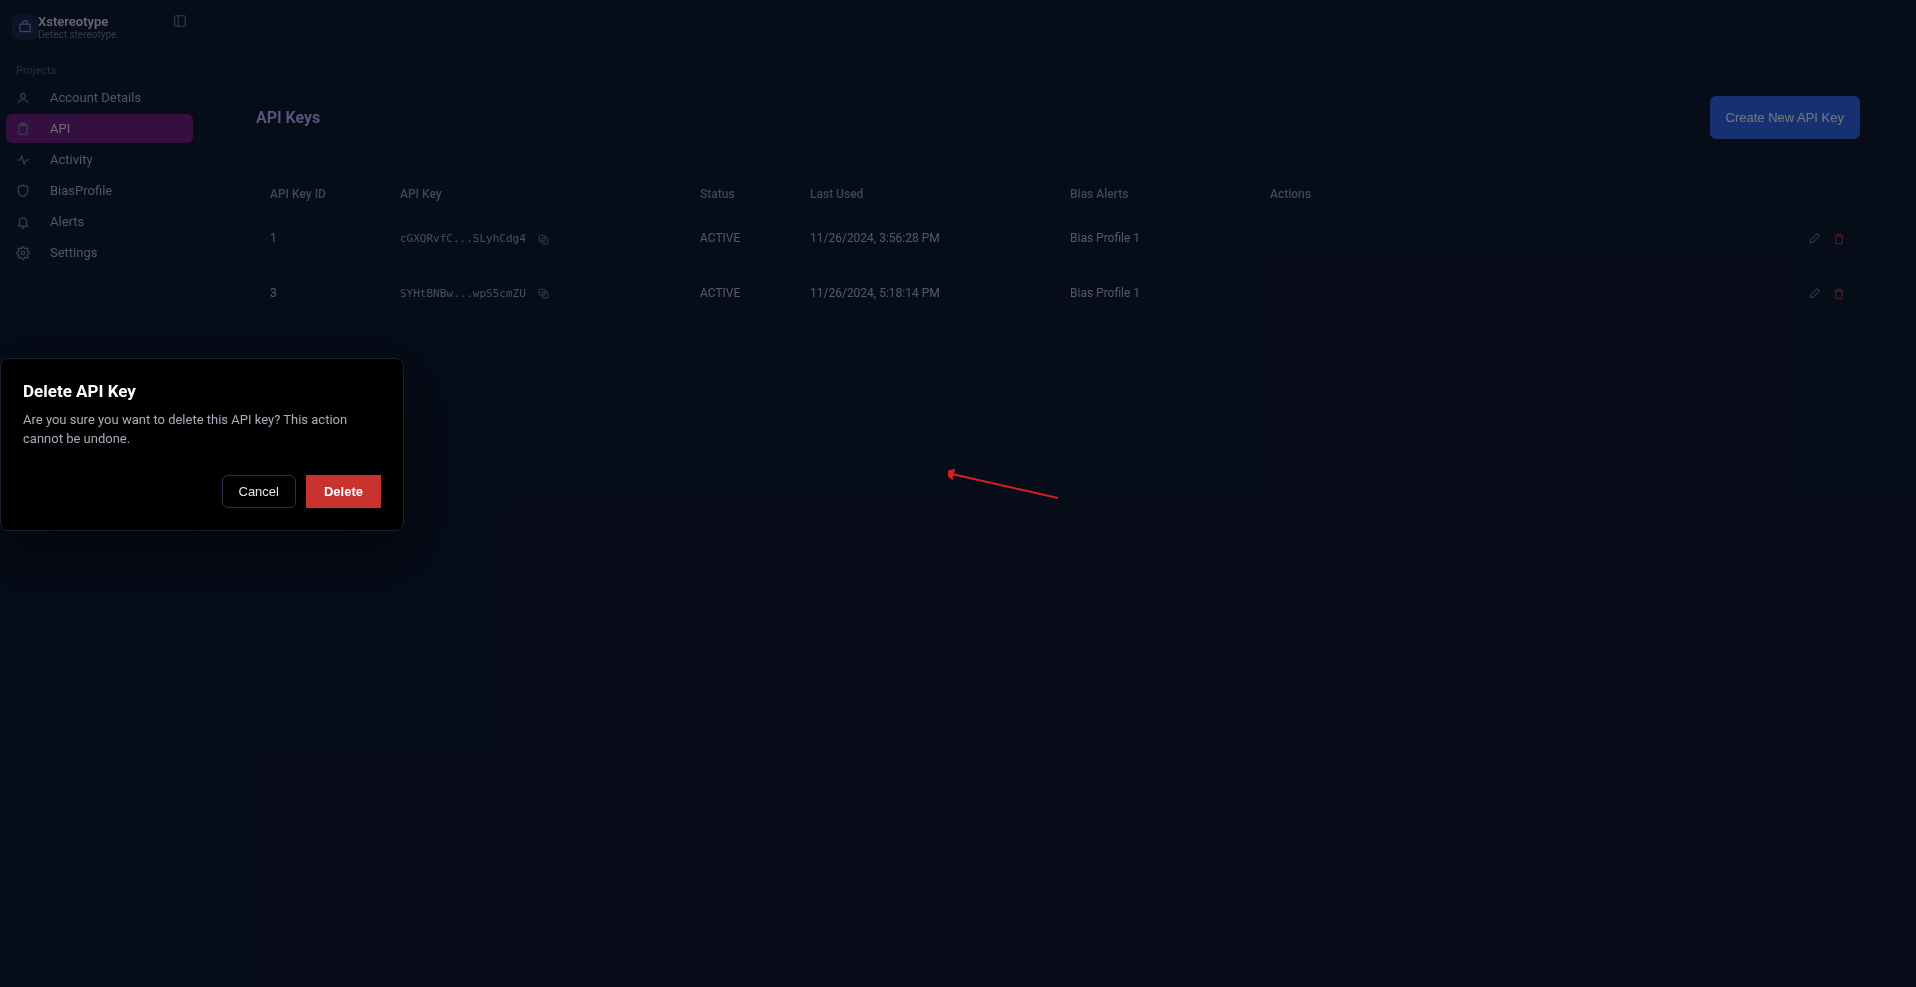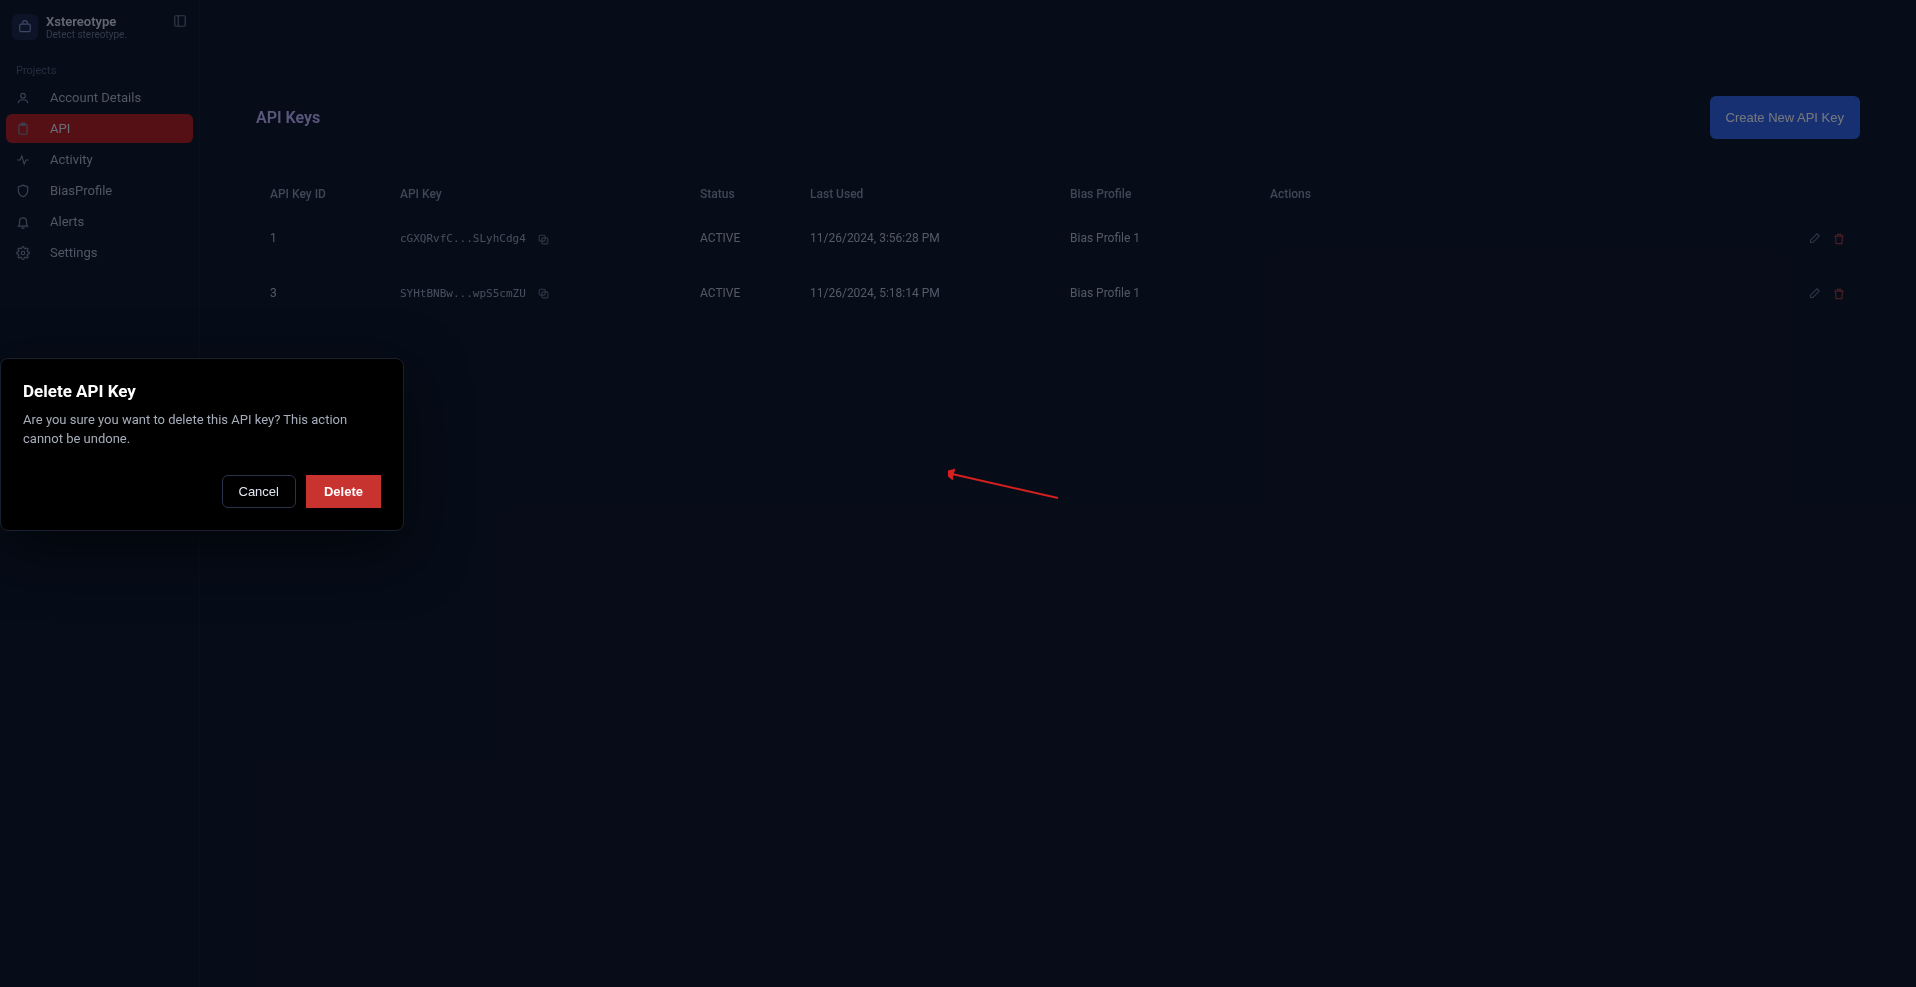--- a/index.html
+++ b/index.html
@@ -1,27 +1,27 @@
 <!DOCTYPE html>
 <html><head>
 <meta charset="utf-8">
 <style>
 * { margin:0; padding:0; box-sizing:border-box; }
 html,body { width:100%; height:100%; font-family:-apple-system,BlinkMacSystemFont,"Segoe UI",Roboto,sans-serif; background:#0b1220; color:#cfd6e4; overflow:hidden; }
 .app { display:flex; width:1916px; height:987px; position:relative; }
 .sidebar { width:200px; background:#0b1220; border-right:1px solid rgba(255,255,255,0.03); padding:8px 6px; }
-.brand { display:flex; align-items:flex-start; gap:8px; padding:6px; position:relative; }
+.brand { display:flex; align-items:flex-start; padding:6px; position:relative; }
 .brand-icon { width:26px; height:26px; background:#1a2540; border-radius:6px; display:flex; align-items:center; justify-content:center; }
 .brand-text .title { font-size:13px; font-weight:600; color:#d6dbe8; }
 .brand-text .sub { font-size:10px; color:#6c7890; }
 .collapse-icon { position:absolute; right:6px; top:6px; color:#6c7890; }
 .section-label { font-size:11px; color:#4d5a75; padding:18px 10px 6px 10px; }
 .nav { display:flex; flex-direction:column; gap:2px; }
 .nav-item { display:flex; align-items:flex-end; gap:20px; padding:7px 10px; font-size:13px; color:#aeb6c8; border-radius:6px; cursor:pointer; }
-.nav-item.active { background:#b91c1c; color:#e1e6f0; }
+.nav-item.active { background:#701a75; color:#e1e6f0; }
 .nav-item .ico { width:14px; height:14px; color:#7e889e; display:inline-flex; align-items:center; justify-content:center; }
 .main { flex:1; padding:32px 56px; position:relative; }
 .page-head { display:flex; justify-content:space-between; align-items:center; margin-bottom:38px; margin-top:64px; }
 .page-title { font-size:16px; font-weight:600; color:#c4b5fd; }
 .btn-primary { background:#3063e6; color:#fff; font-size:13px; padding:14px 16px; border:none; border-radius:6px; cursor:pointer; }
 .table { width:100%; border-collapse:collapse; }
 .table th { text-align:left; font-size:12px; font-weight:500; color:#8892a8; padding:10px 14px; }
 .table td { font-size:12px; color:#b6bdcf; padding:20px 14px; }
 .key-code { font-family:ui-monospace,Menlo,monospace; font-size:11px; color:#9da6bb; }
 .copy-ico, .action-ico { color:#626d85; margin-left:8px; cursor:pointer; display:inline-flex; vertical-align:middle; }
@@ -127,21 +127,21 @@
       <button class="btn-primary">Create New API Key</button>
     </div>
 
     <table class="table">
       <thead>
         <tr>
           <th style="width:130px">API Key ID</th>
           <th style="width:300px">API Key</th>
           <th style="width:110px">Status</th>
           <th style="width:260px">Last Used</th>
-          <th style="width:200px">Bias Profile</th>
+          <th style="width:200px">Bias Alerts</th>
           <th class="col-actions">Actions</th>
         </tr>
       </thead>
       <tbody>
         <tr>
           <td>1</td>
           <td>
             <span class="key-code">cGXQRvfC...SLyhCdg4</span>
             <span class="copy-ico">
                 <svg width="13" height="13" viewBox="0 0 24 24" fill="none" stroke="currentColor" stroke-width="2">

